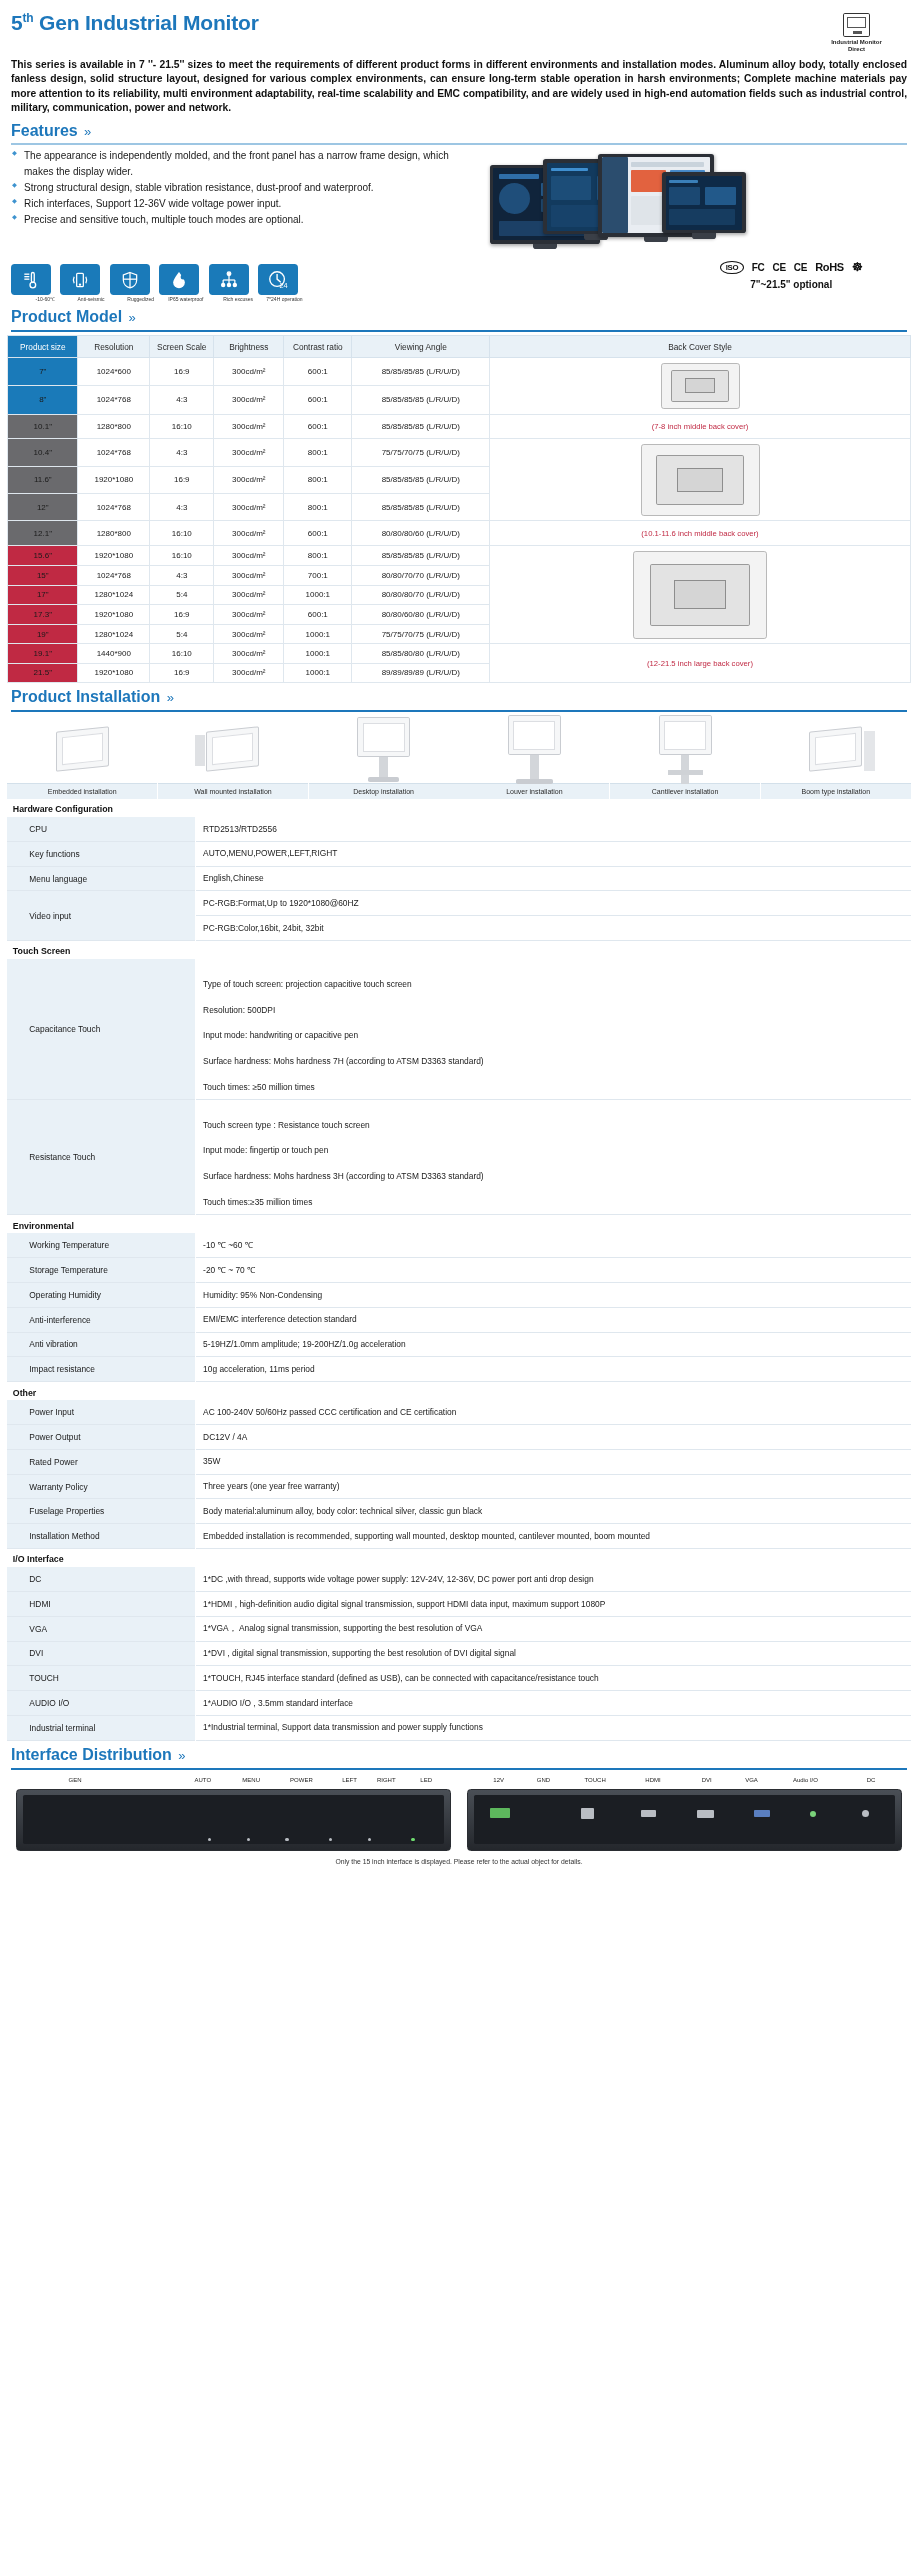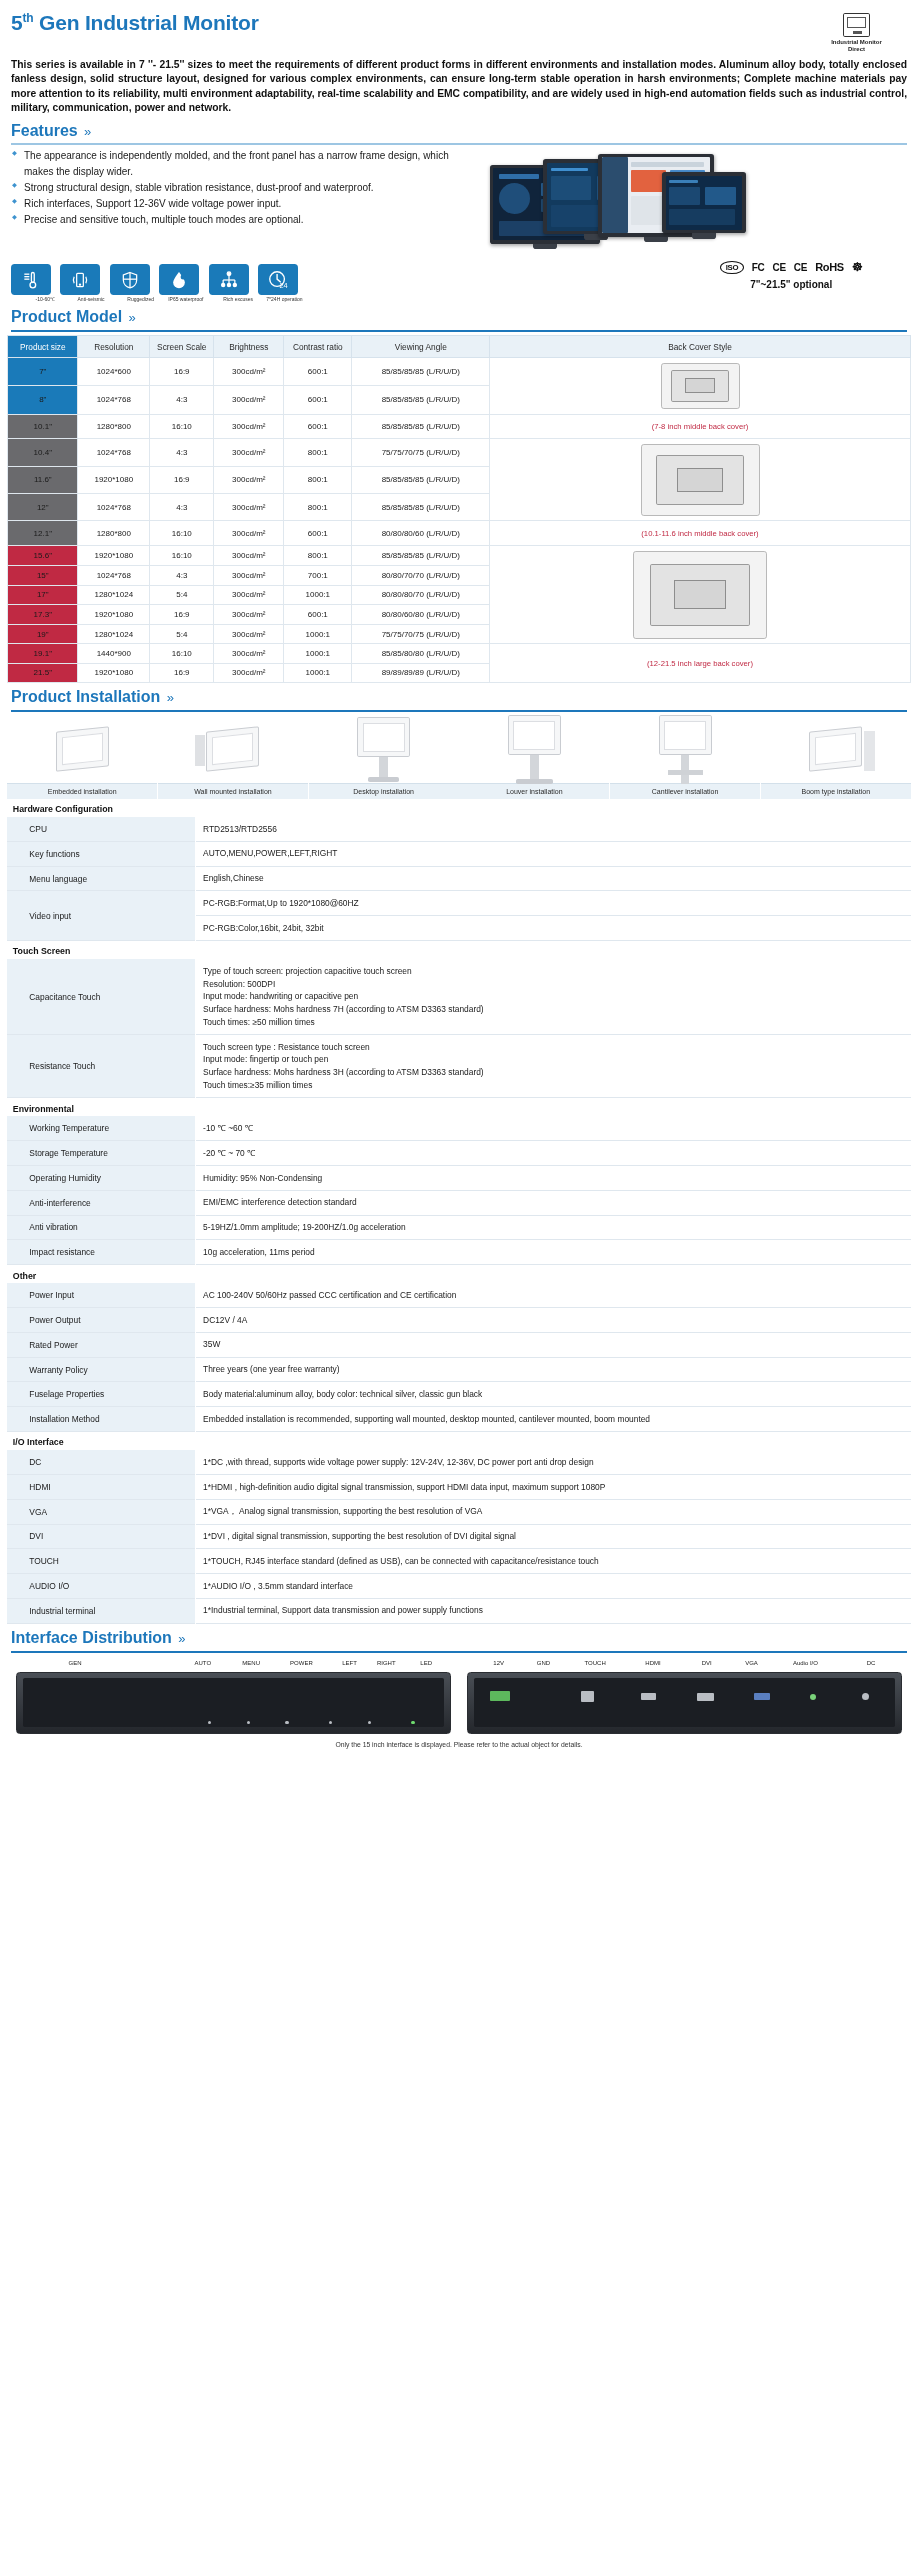--- a/index.html
+++ b/index.html
@@ -164,21 +164,21 @@
 
   
   .spec-group { font-size: 8.8px; font-weight: bold; color: #111; padding: 5.5px 3.7px 2.8px 5.5px; }
   table.spec { width: 100%; border-collapse: collapse; font-size: 8.4px; }
   table.spec tr { border-bottom: 0.9px solid #dfe7ee; }
   table.spec td.k {
     width: 188px; background: #e9f1f7; padding: 5.5px 3.7px 5.5px 22px; color: #1a1a1a;
     border-right: 0.9px solid #fff; vertical-align: middle;
   }
   table.spec td.v { padding: 5.5px 3.7px 5.5px 7.3px; color: #1a1a1a; line-height: 1.52; vertical-align: middle; }
-  table.spec td.v .ln { display: block; }
+  table.spec td.v .ln { display: block; margin-top: 13px; }
 
   
   .iface-wrap { display: flex; gap: 16.5px; padding: 7.3px 9.2px 0 9.2px; }
   .iface-col { flex: 1; }
   .iface-labels { display: flex; font-size: 6px; color: #222; height: 10px; position: relative; }
   .iface-labels span { position: absolute; white-space: nowrap; }
   .dev-art {
     height: 62px; background: linear-gradient(180deg,#4a4f56 0%,#35393f 55%,#24272c 100%);
     border-radius: 3.7px; position: relative; margin-top: 1.8px; border: 0.9px solid #2a2d32;
   }

